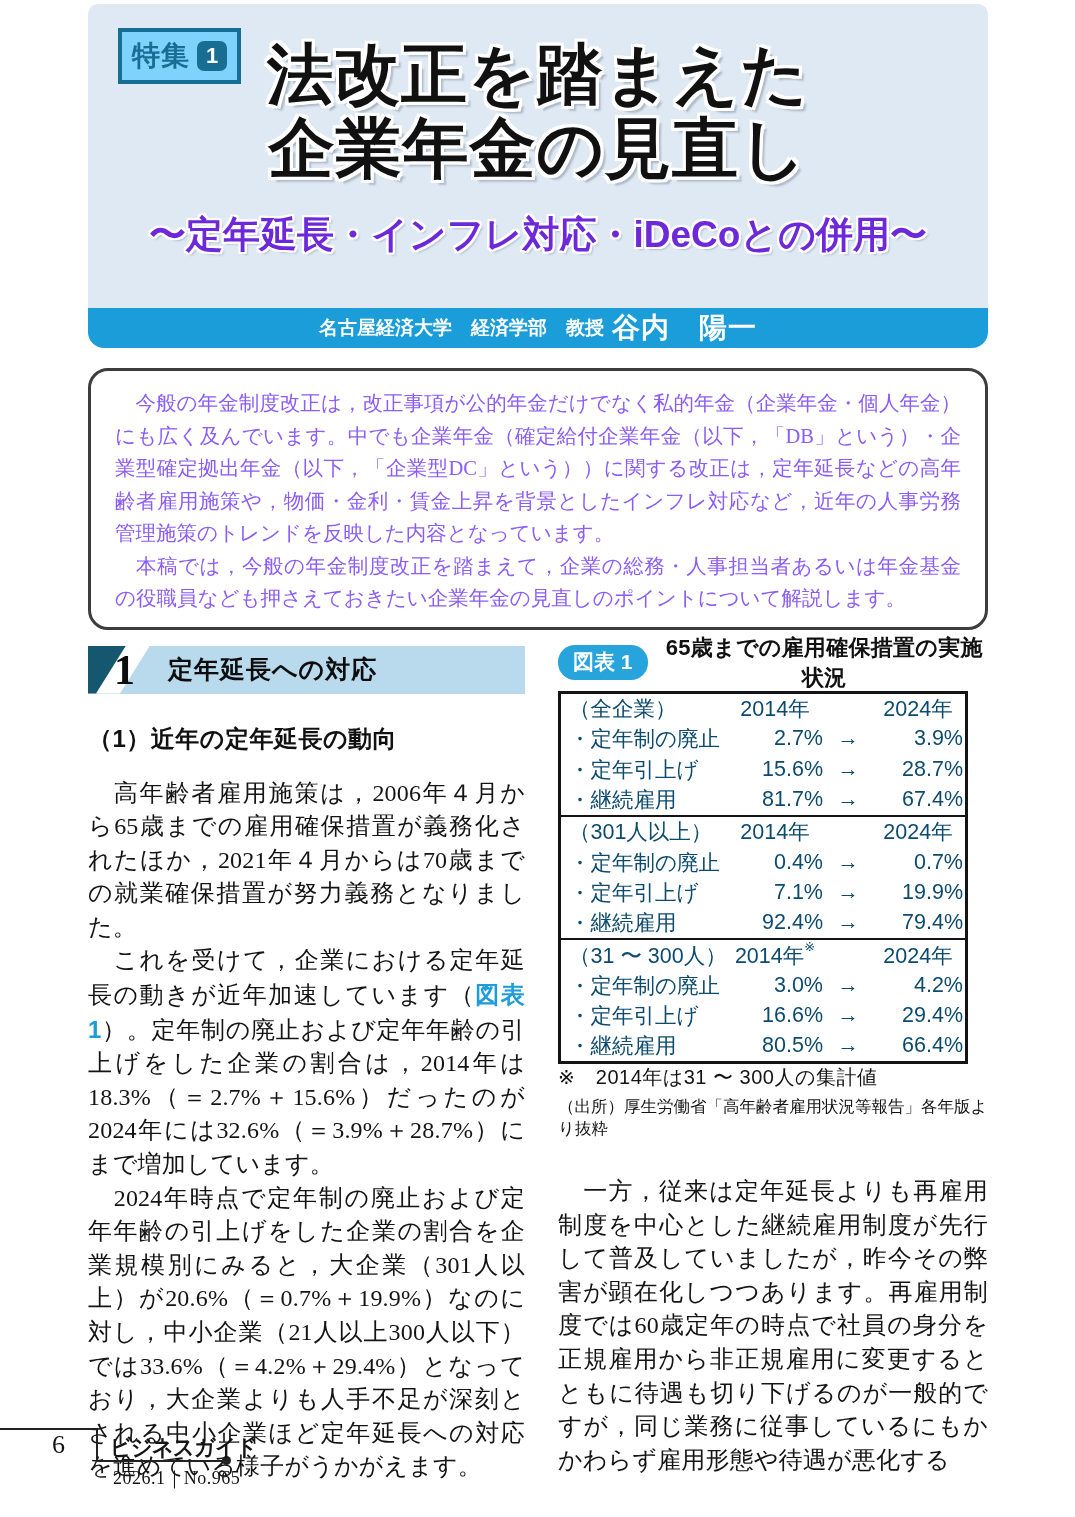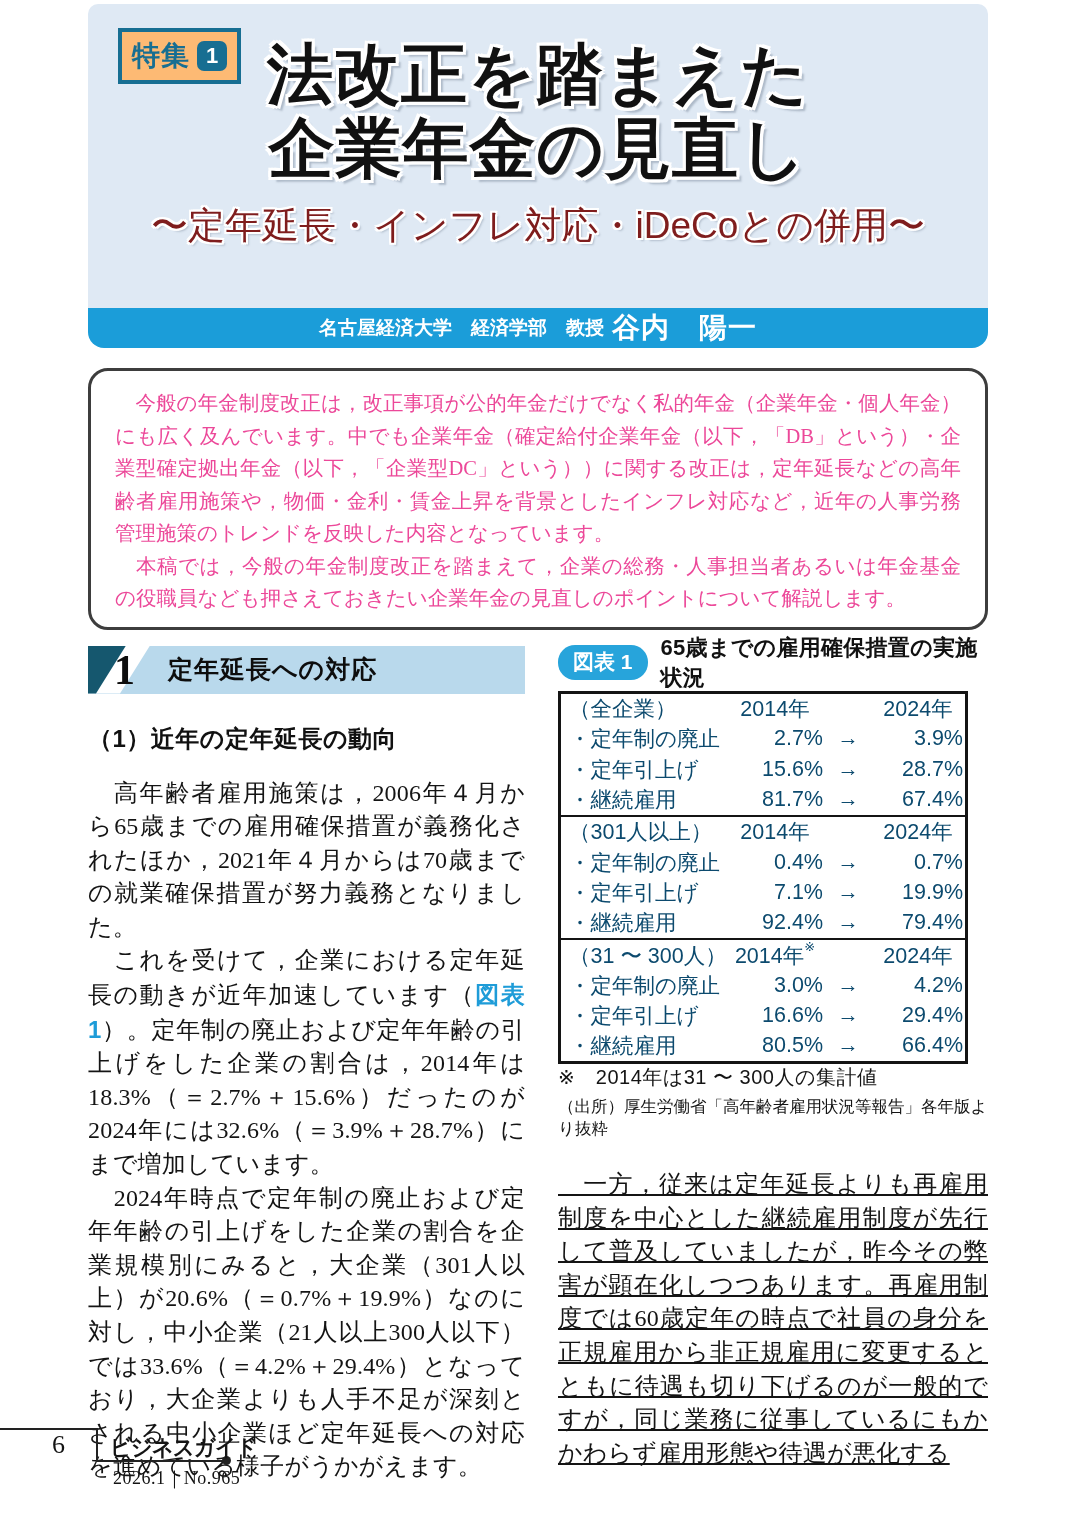--- a/index.html
+++ b/index.html
@@ -11,57 +11,57 @@
   }
 
   
   .header-wrap { margin:4px 87px 0 88px; width:900px; }
   .header-main {
     position:relative; background:#dfe9f4; border-radius:10px 10px 0 0;
     height:304px; text-align:center;
   }
   .tokushu-badge {
     position:absolute; left:30px; top:24px; display:flex; align-items:center; gap:7px;
-    background:#fdba74; border:4px solid #176e92; padding:5px 10px;
+    background:#7dd3fc; border:4px solid #176e92; padding:5px 10px;
   }
   .tokushu-badge .t-label { font-size:28px; font-weight:900; color:#176e92; letter-spacing:1px; }
   .tokushu-badge .t-num {
     width:30px; height:30px; background:#176e92; border-radius:7px; color:#fff;
     font-size:22px; font-weight:900; display:flex; align-items:center; justify-content:center;
   }
   .title-outline {
     text-shadow:
       -3px -3px 0 #fff, 0 -3px 0 #fff, 3px -3px 0 #fff,
       -3px 0 0 #fff, 3px 0 0 #fff,
       -3px 3px 0 #fff, 0 3px 0 #fff, 3px 3px 0 #fff,
       5px 5px 2px rgba(100,115,135,.40);
   }
   .main-title { padding-top:34px; font-size:66px; line-height:72px; font-weight:900; color:#111; letter-spacing:1px; }
   .main-title2 { font-size:66px; line-height:76px; font-weight:900; color:#111; letter-spacing:1px; }
   .sub-title {
-    margin-top:18px; font-size:37px; line-height:44px; font-weight:400; color:#7f1d1d;
+    margin-top:27px; font-size:37px; line-height:44px; font-weight:700; color:#6d28d9;
     text-shadow:
       -2px -2px 0 #fff, 0 -2px 0 #fff, 2px -2px 0 #fff,
       -2px 0 0 #fff, 2px 0 0 #fff,
       -2px 2px 0 #fff, 0 2px 0 #fff, 2px 2px 0 #fff,
       3px 3px 2px rgba(100,115,135,.35);
   }
   .author-bar {
     height:40px; background:#1b9dd9; border-radius:0 0 16px 16px;
     display:flex; align-items:center; justify-content:center; gap:8px; color:#fff;
   }
   .author-affil { font-size:19px; font-weight:700; }
   .author-name { font-size:28px; font-weight:700; letter-spacing:1px; }
 
   
   .lead-box {
     margin:20px 87px 0 88px; width:900px; min-height:250px;
     border:3px solid #3d3d3d; border-radius:20px; padding:16px 24px 12px;
     font-family:"Liberation Serif","DejaVu Serif",serif;
-    font-size:20.5px; line-height:32.5px; text-align:justify; color:#ec4899;
+    font-size:20.5px; line-height:32.5px; text-align:justify; color:#8b5cf6;
   }
   .lead-box p + p { margin-top:0; }
 
   
   .main-cols { margin:16px 87px 0 88px; display:grid; grid-template-columns:437px 430px; column-gap:33px; }
 
   .section-header { position:relative; height:48px; background:#b9d9ec; margin-bottom:29px; }
   .sh-white { position:absolute; left:0; top:0; width:66px; height:48px; background:#fff;
     clip-path:polygon(0 0, 62px 0, 32px 48px, 0 48px); }
   .sh-teal { position:absolute; left:0; top:0; width:66px; height:48px; background:#15576e;
@@ -77,37 +77,37 @@
     font-family:"Liberation Serif","DejaVu Serif",serif;
     font-size:24px; line-height:33.6px; text-align:justify; color:#141414; letter-spacing:0.2px;
   }
   .body-text p { text-align:justify; }
   .fig-ref { color:#1e9cd8; font-family:"Liberation Sans","DejaVu Sans",sans-serif; font-weight:600; }
 
   
   .figure-caption-row { display:flex; align-items:center; gap:13px; margin-bottom:11px; height:34px; }
   .fig-pill { background:#27a4db; color:#fff; border-radius:17px; padding:3px 15px 4px;
     font-size:21px; font-weight:700; white-space:nowrap; }
-  .fig-title { font-size:22px; font-weight:800; letter-spacing:0.3px; }
+  .fig-title { font-size:22px; font-weight:800; letter-spacing:0.3px;text-align:center; }
 
   .fig-table { width:410px; border:3px solid #141414; background:#fff; }
   .tbl-section { border-top:2px solid #141414; }
   .tbl-section:first-child { border-top:none; }
   .tbl-row { display:grid; grid-template-columns:158px 96px 50px 90px; align-items:center;
     height:30.3px; padding:0 8px; font-size:21.5px; color:#0c4a6e; }
   .c-label { text-align:left; white-space:nowrap; }
   .c-y1, .c-y2 { text-align:center; white-space:nowrap; }
   .c-v1, .c-v2 { text-align:right; white-space:nowrap; }
   .c-arrow { text-align:center; }
   .sup-mark { font-size:13px; vertical-align:top; position:relative; top:-2px; }
 
   .fig-note1 { font-size:20px; color:#141414; letter-spacing:0.5px; }
   .fig-note2 { margin-top:5px; font-family:"Liberation Serif","DejaVu Serif",serif;
     font-size:16.5px; color:#141414; }
-  .right-para { margin-top:28px;text-decoration:underline; }
+  .right-para { margin-top:35px; }
 
   
   .footer { position:absolute; left:0; top:1424px; width:100%; height:75px; }
   .f-line-top { position:absolute; left:0; top:4px; width:98px; height:2px; background:#222; }
   .f-line-vert { position:absolute; left:96px; top:4px; width:2px; height:34px; background:#222; }
   .f-line-bottom { position:absolute; left:96px; top:36px; width:130px; height:2px; background:#222; }
   .f-dot { position:absolute; left:222px; top:32px; width:9px; height:9px; border-radius:50%; background:#222; }
   .f-pagenum { position:absolute; left:52px; top:6px; font-family:"Liberation Serif","DejaVu Serif",serif;
     font-size:26px; color:#141414; }
   .f-logo { position:absolute; left:110px; top:9px; font-size:21px; font-weight:900;

